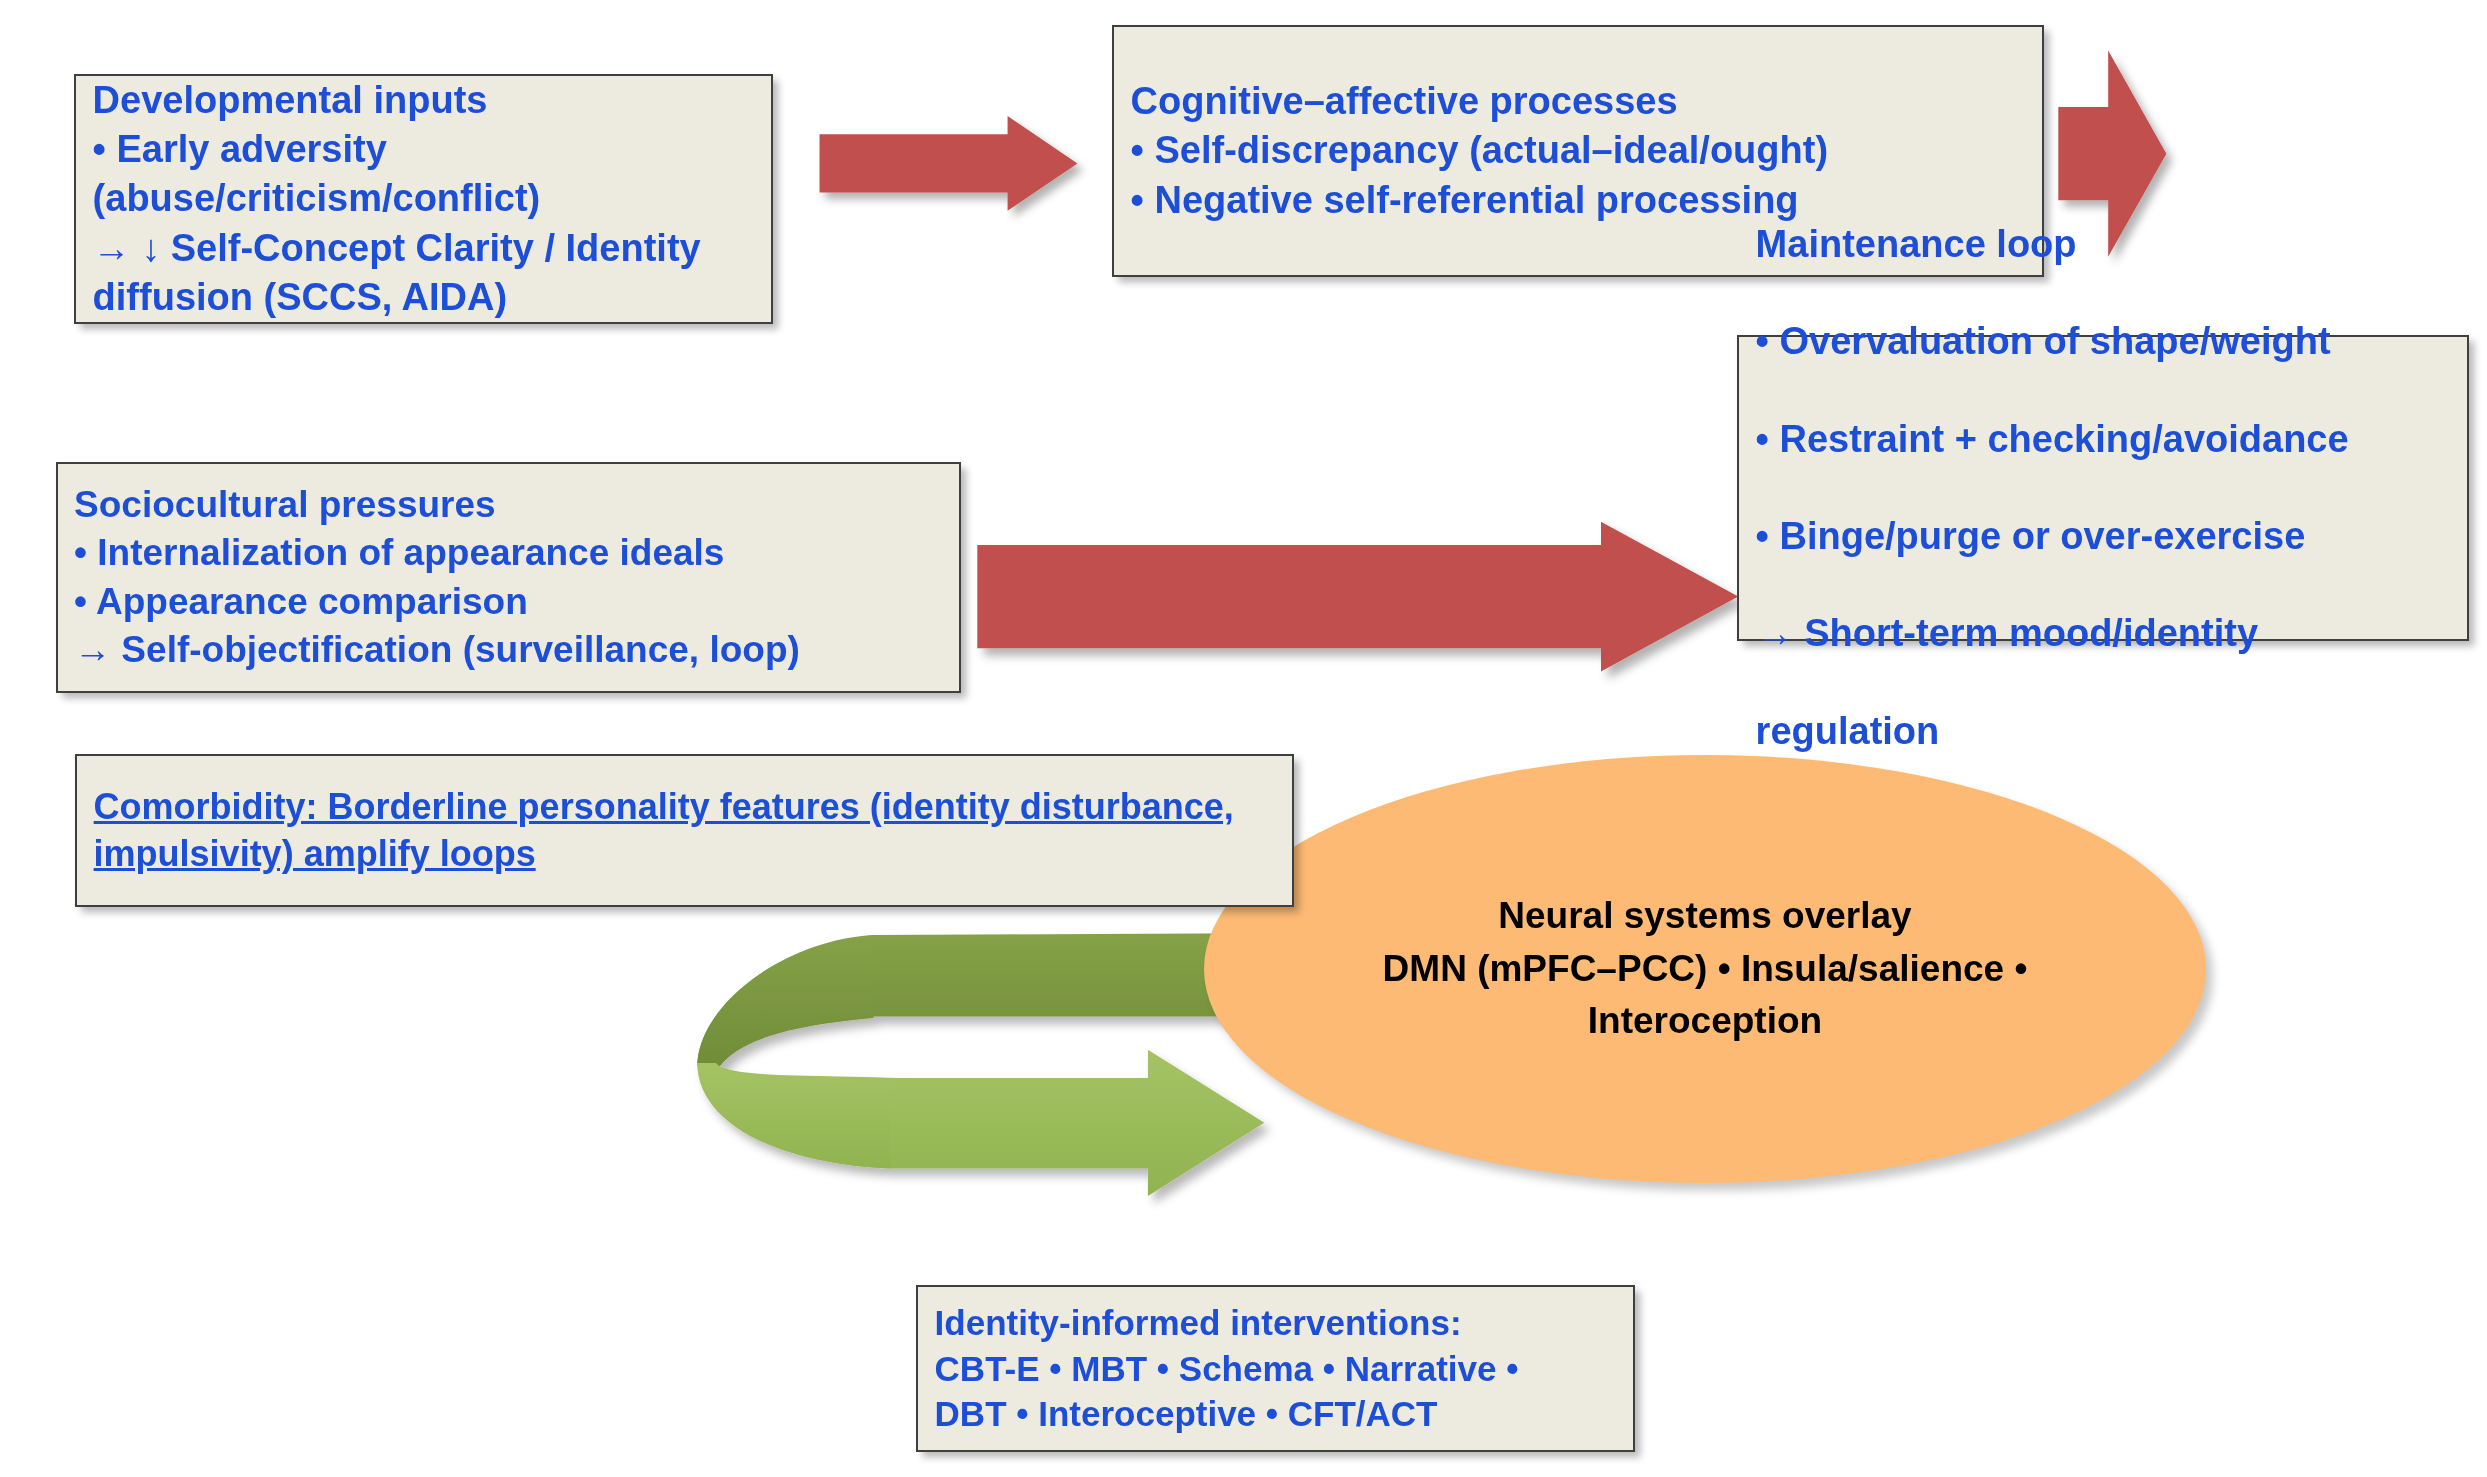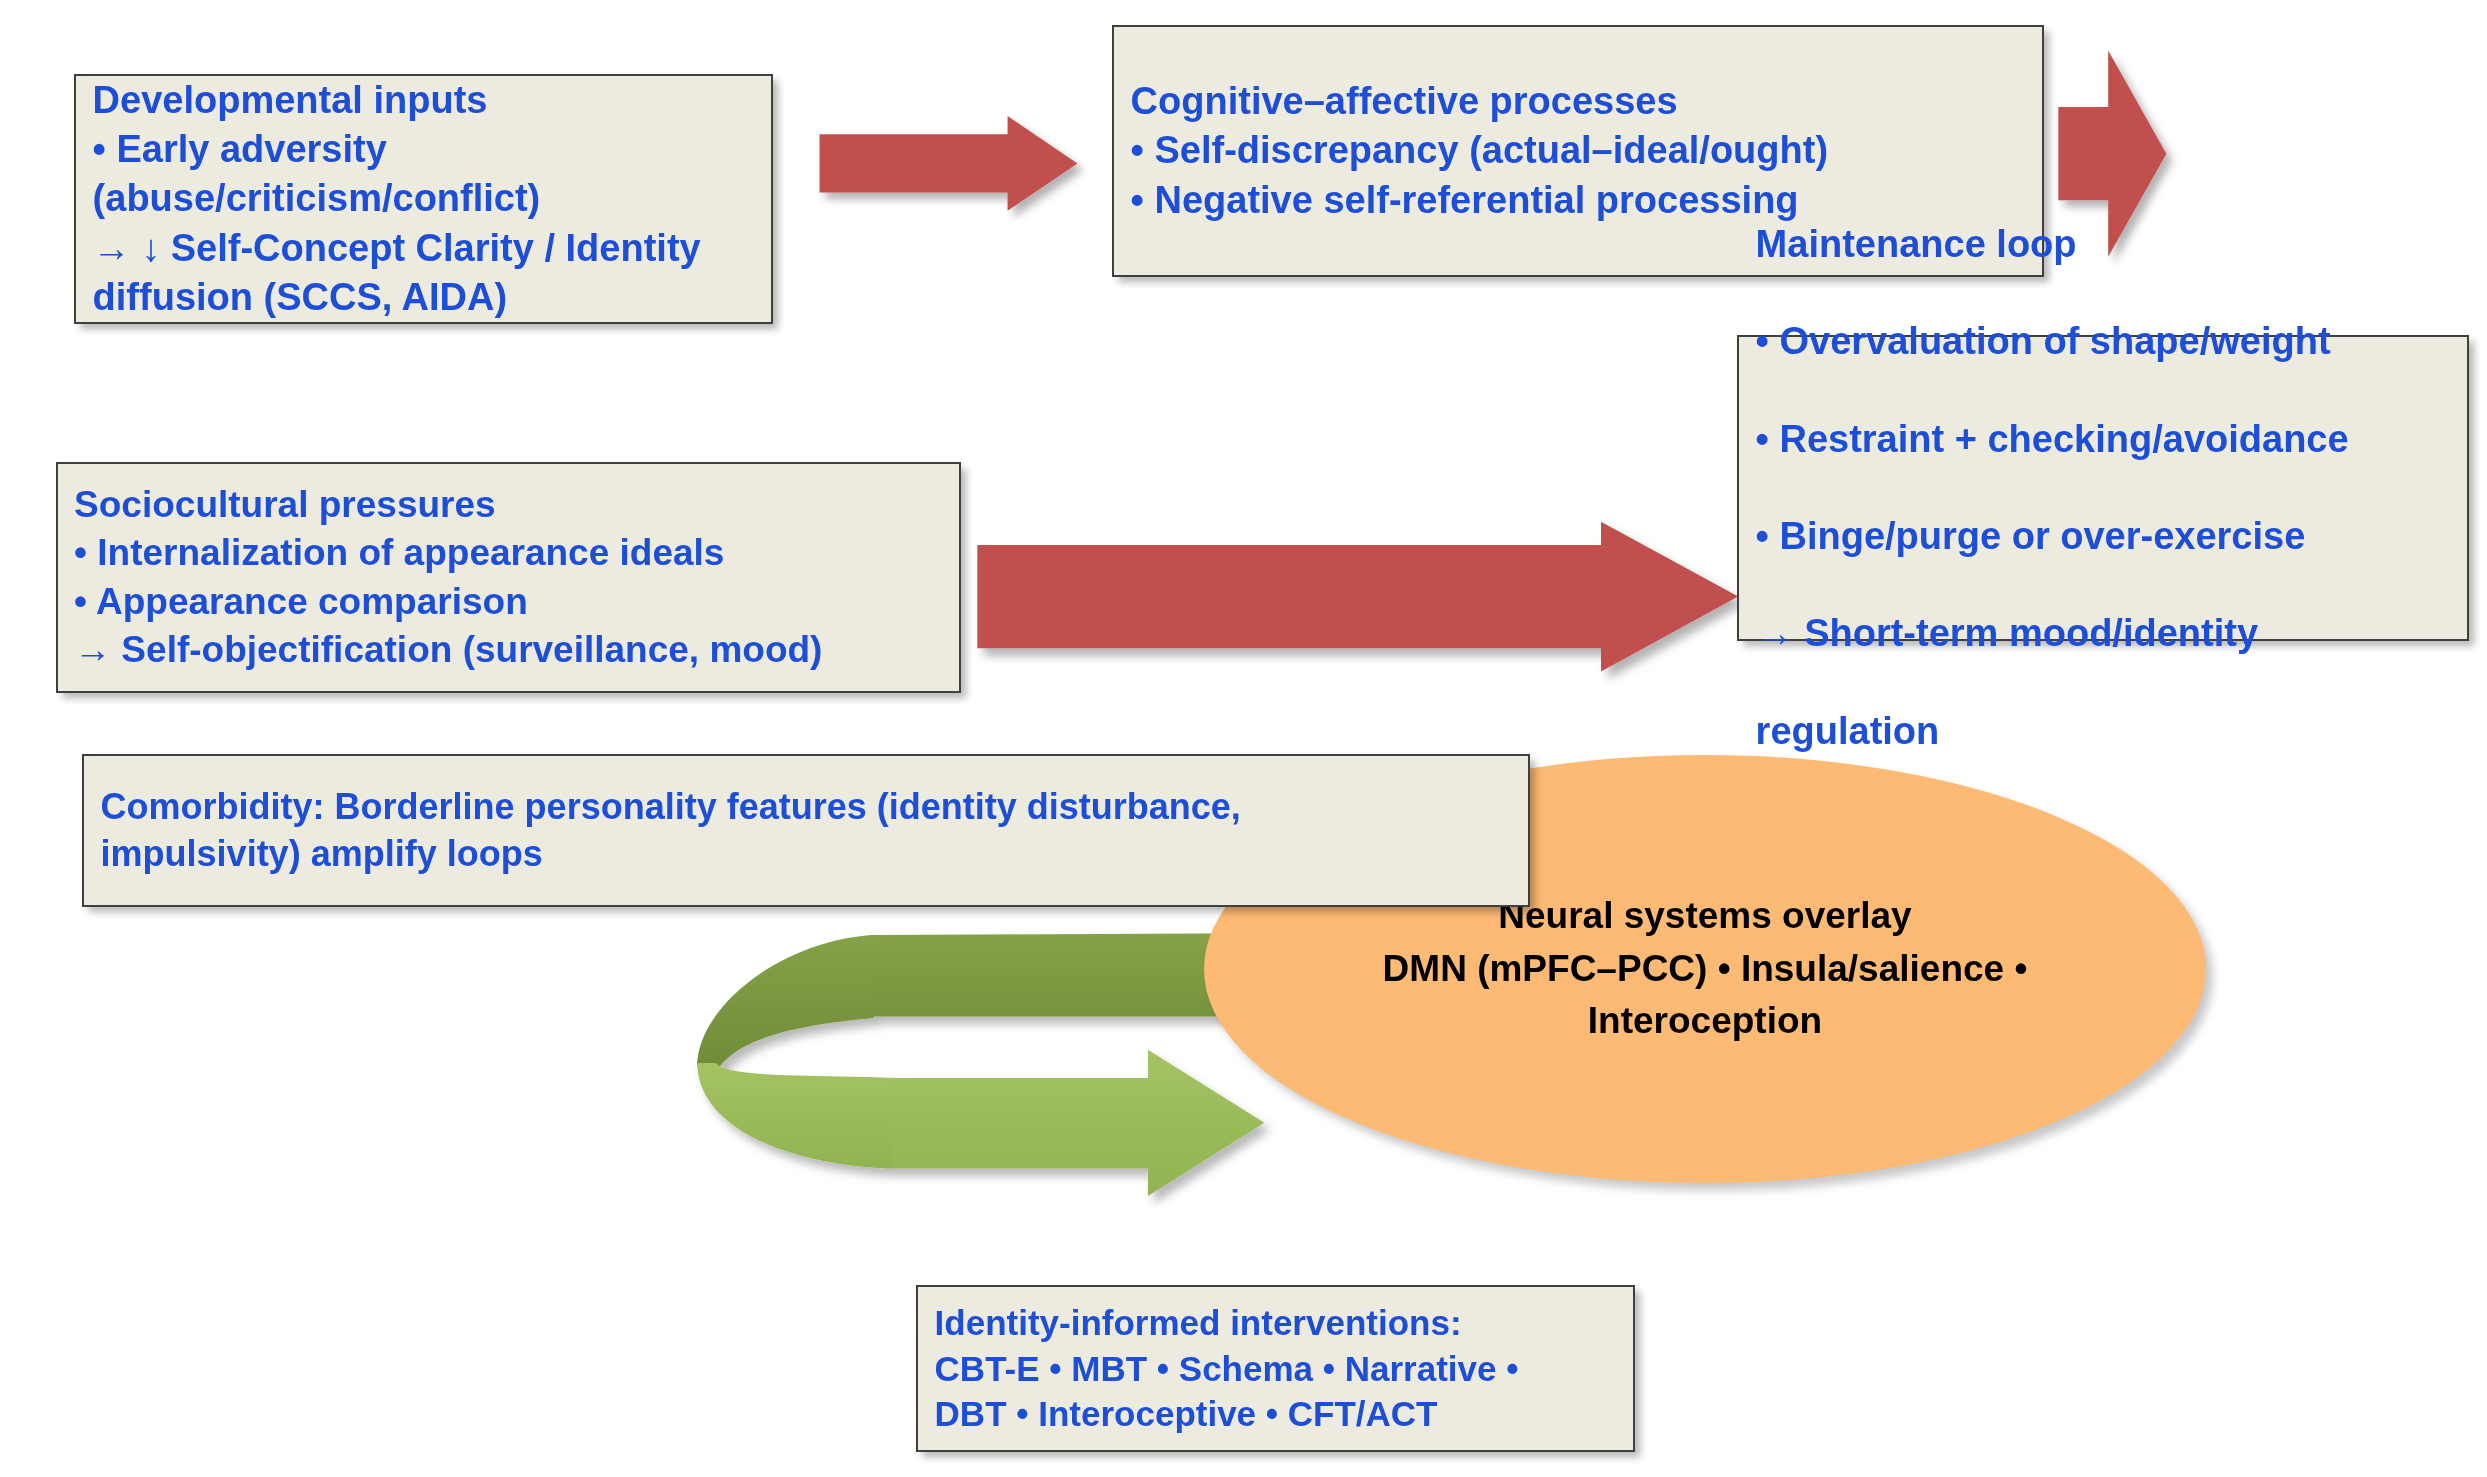--- a/index.html
+++ b/index.html
@@ -157,24 +157,24 @@
     <div class="line">• Restraint + checking/avoidance</div>
     <div class="line">• Binge/purge or over-exercise</div>
     <div class="line">→ Short-term mood/identity</div>
     <div class="line">regulation</div>
   </div>
 
   <div class="tbox zfs-44" style="left:27.5px; top:462px; width:905px; height:231px;">
     <div class="line">Sociocultural pressures</div>
     <div class="line">• Internalization of appearance ideals</div>
     <div class="line">• Appearance comparison</div>
-    <div class="line">→ Self-objectification (surveillance, mood)</div>
+    <div class="line">→ Self-objectification (surveillance, loop)</div>
   </div>
 
-  <div class="tbox zfs-43" style="left:82px; top:754px; width:1448px; height:153px;">
+  <div class="tbox zfs-43" style="left:75px; top:754px; width:1219px; height:153px;text-decoration:underline;">
     <div class="line">Comorbidity: Borderline personality features (identity disturbance,</div>
     <div class="line">impulsivity) amplify loops</div>
   </div>
 
   <div class="tbox zfs-42" style="left:916px; top:1285px; width:719px; height:167px;">
     <div class="line">Identity-informed interventions:</div>
     <div class="line">CBT-E • MBT • Schema • Narrative •</div>
     <div class="line">DBT • Interoceptive • CFT/ACT</div>
   </div>
 

